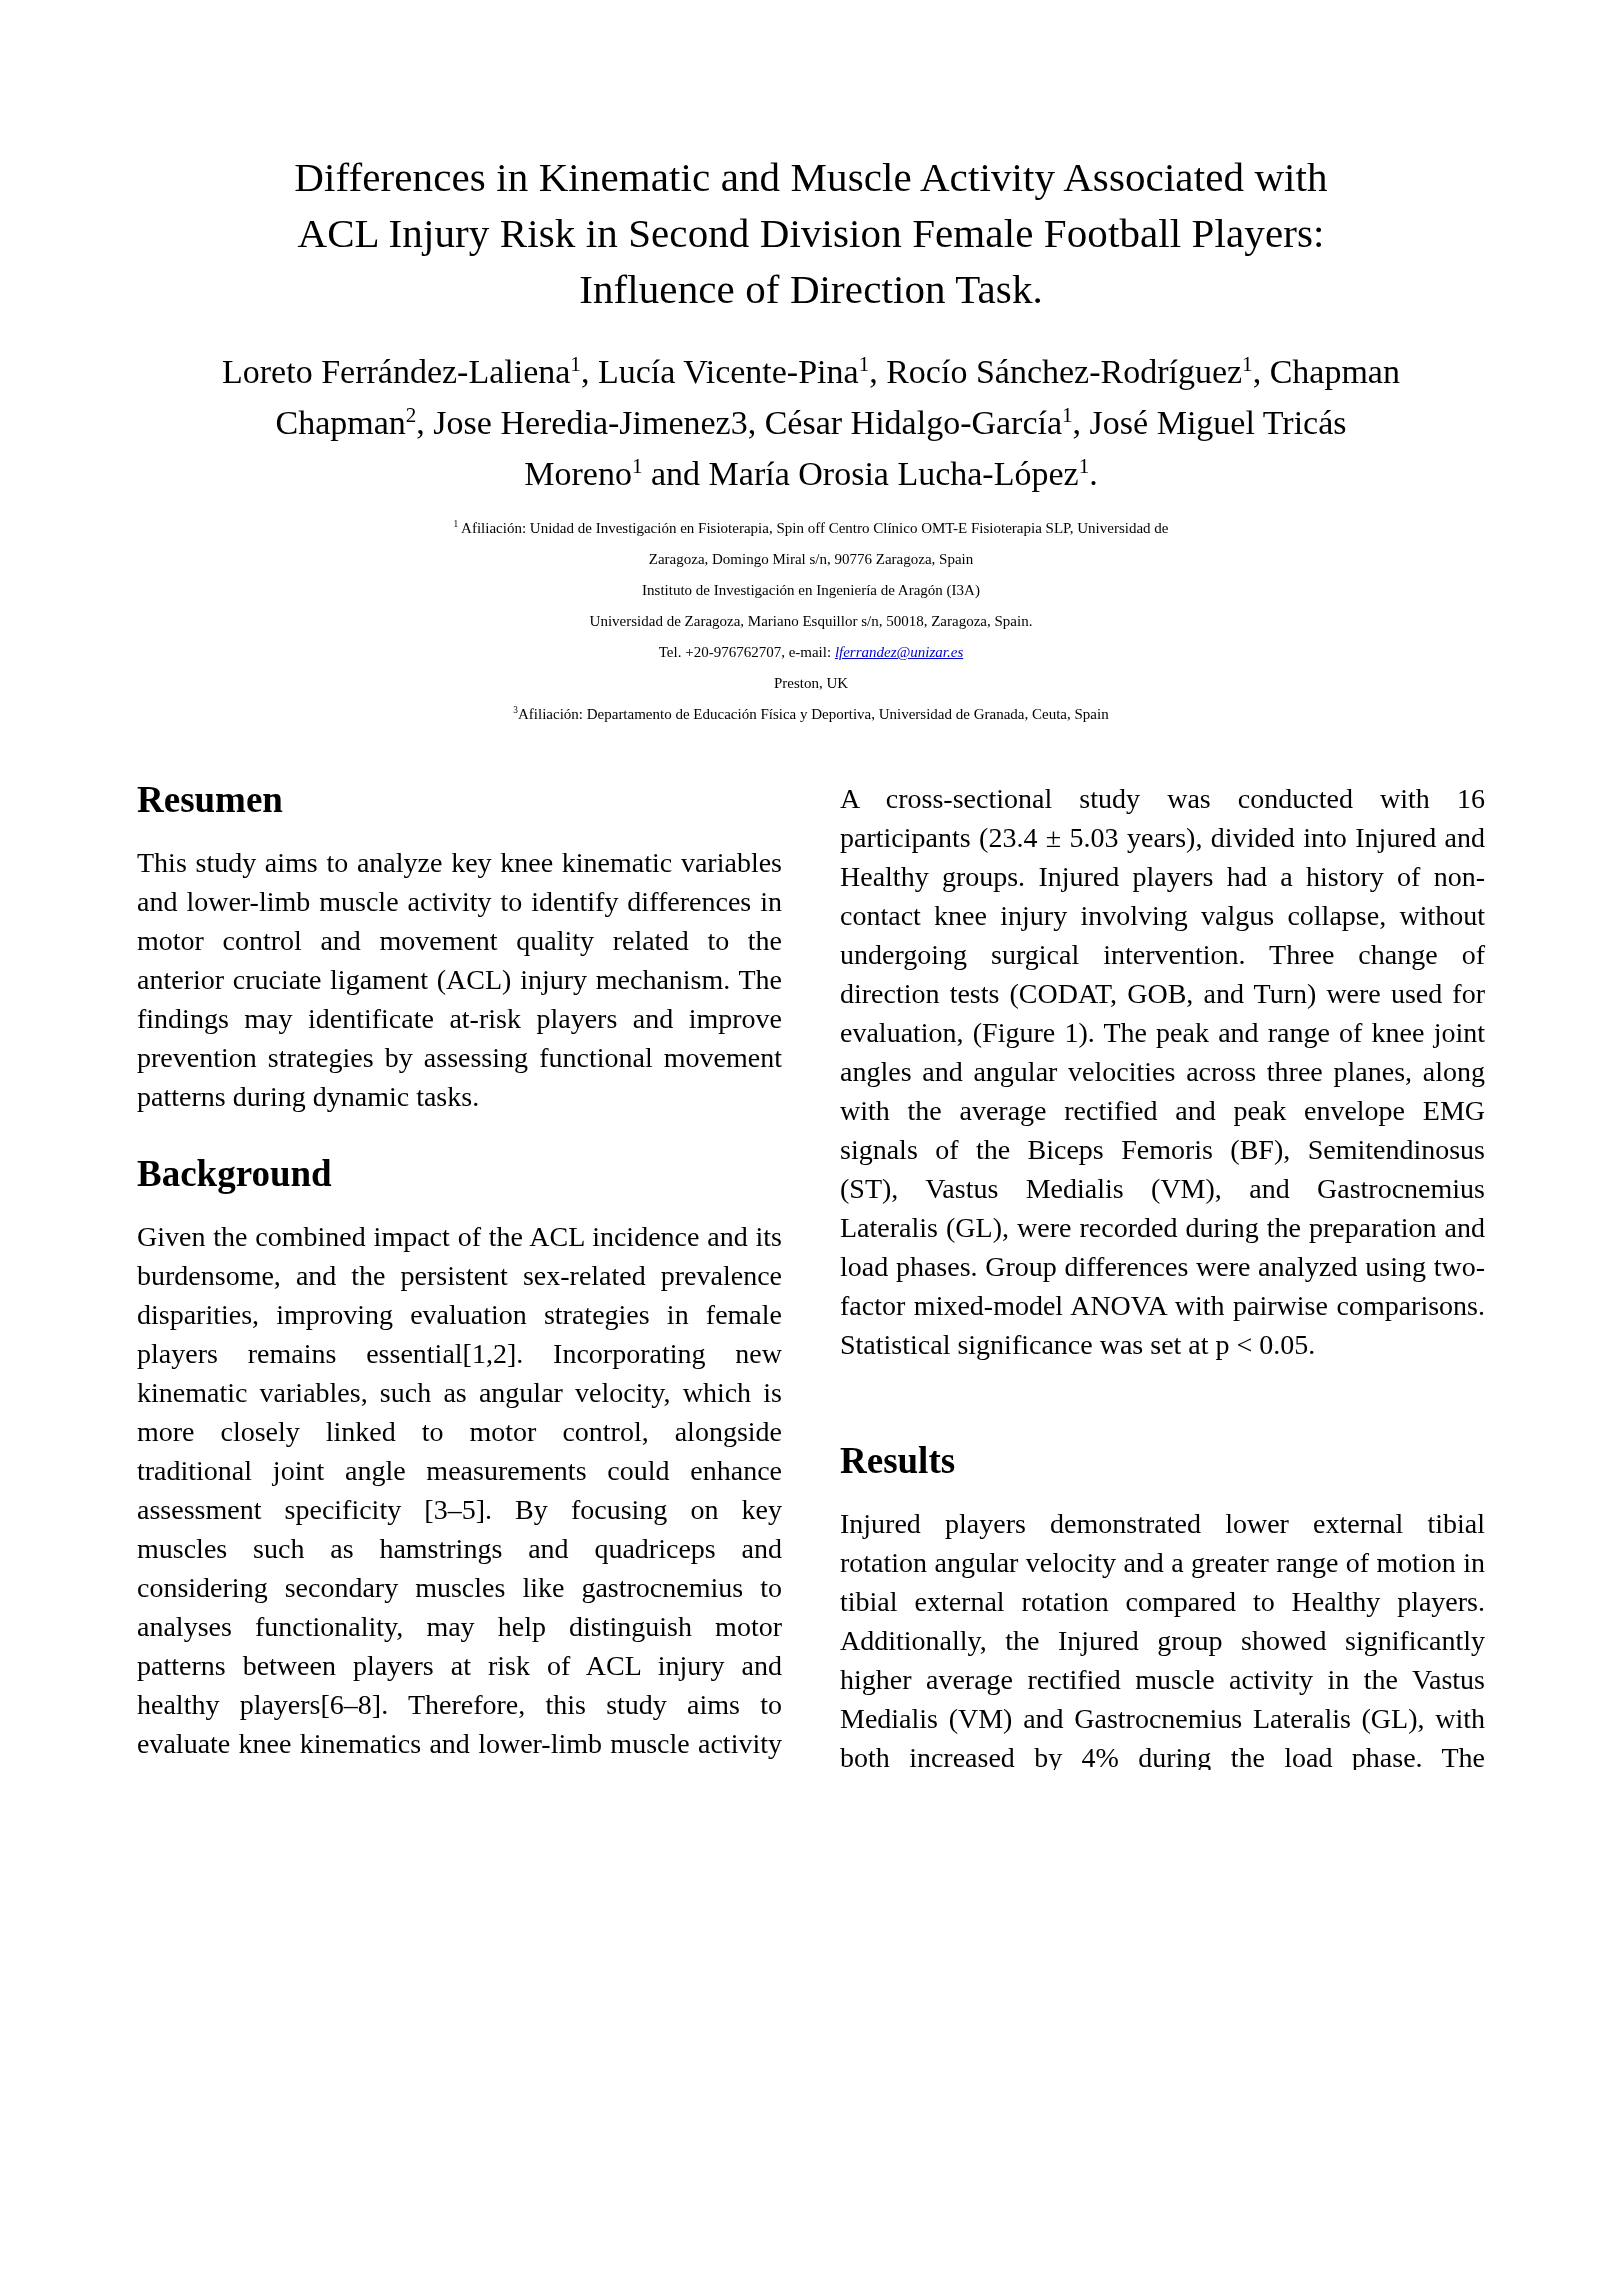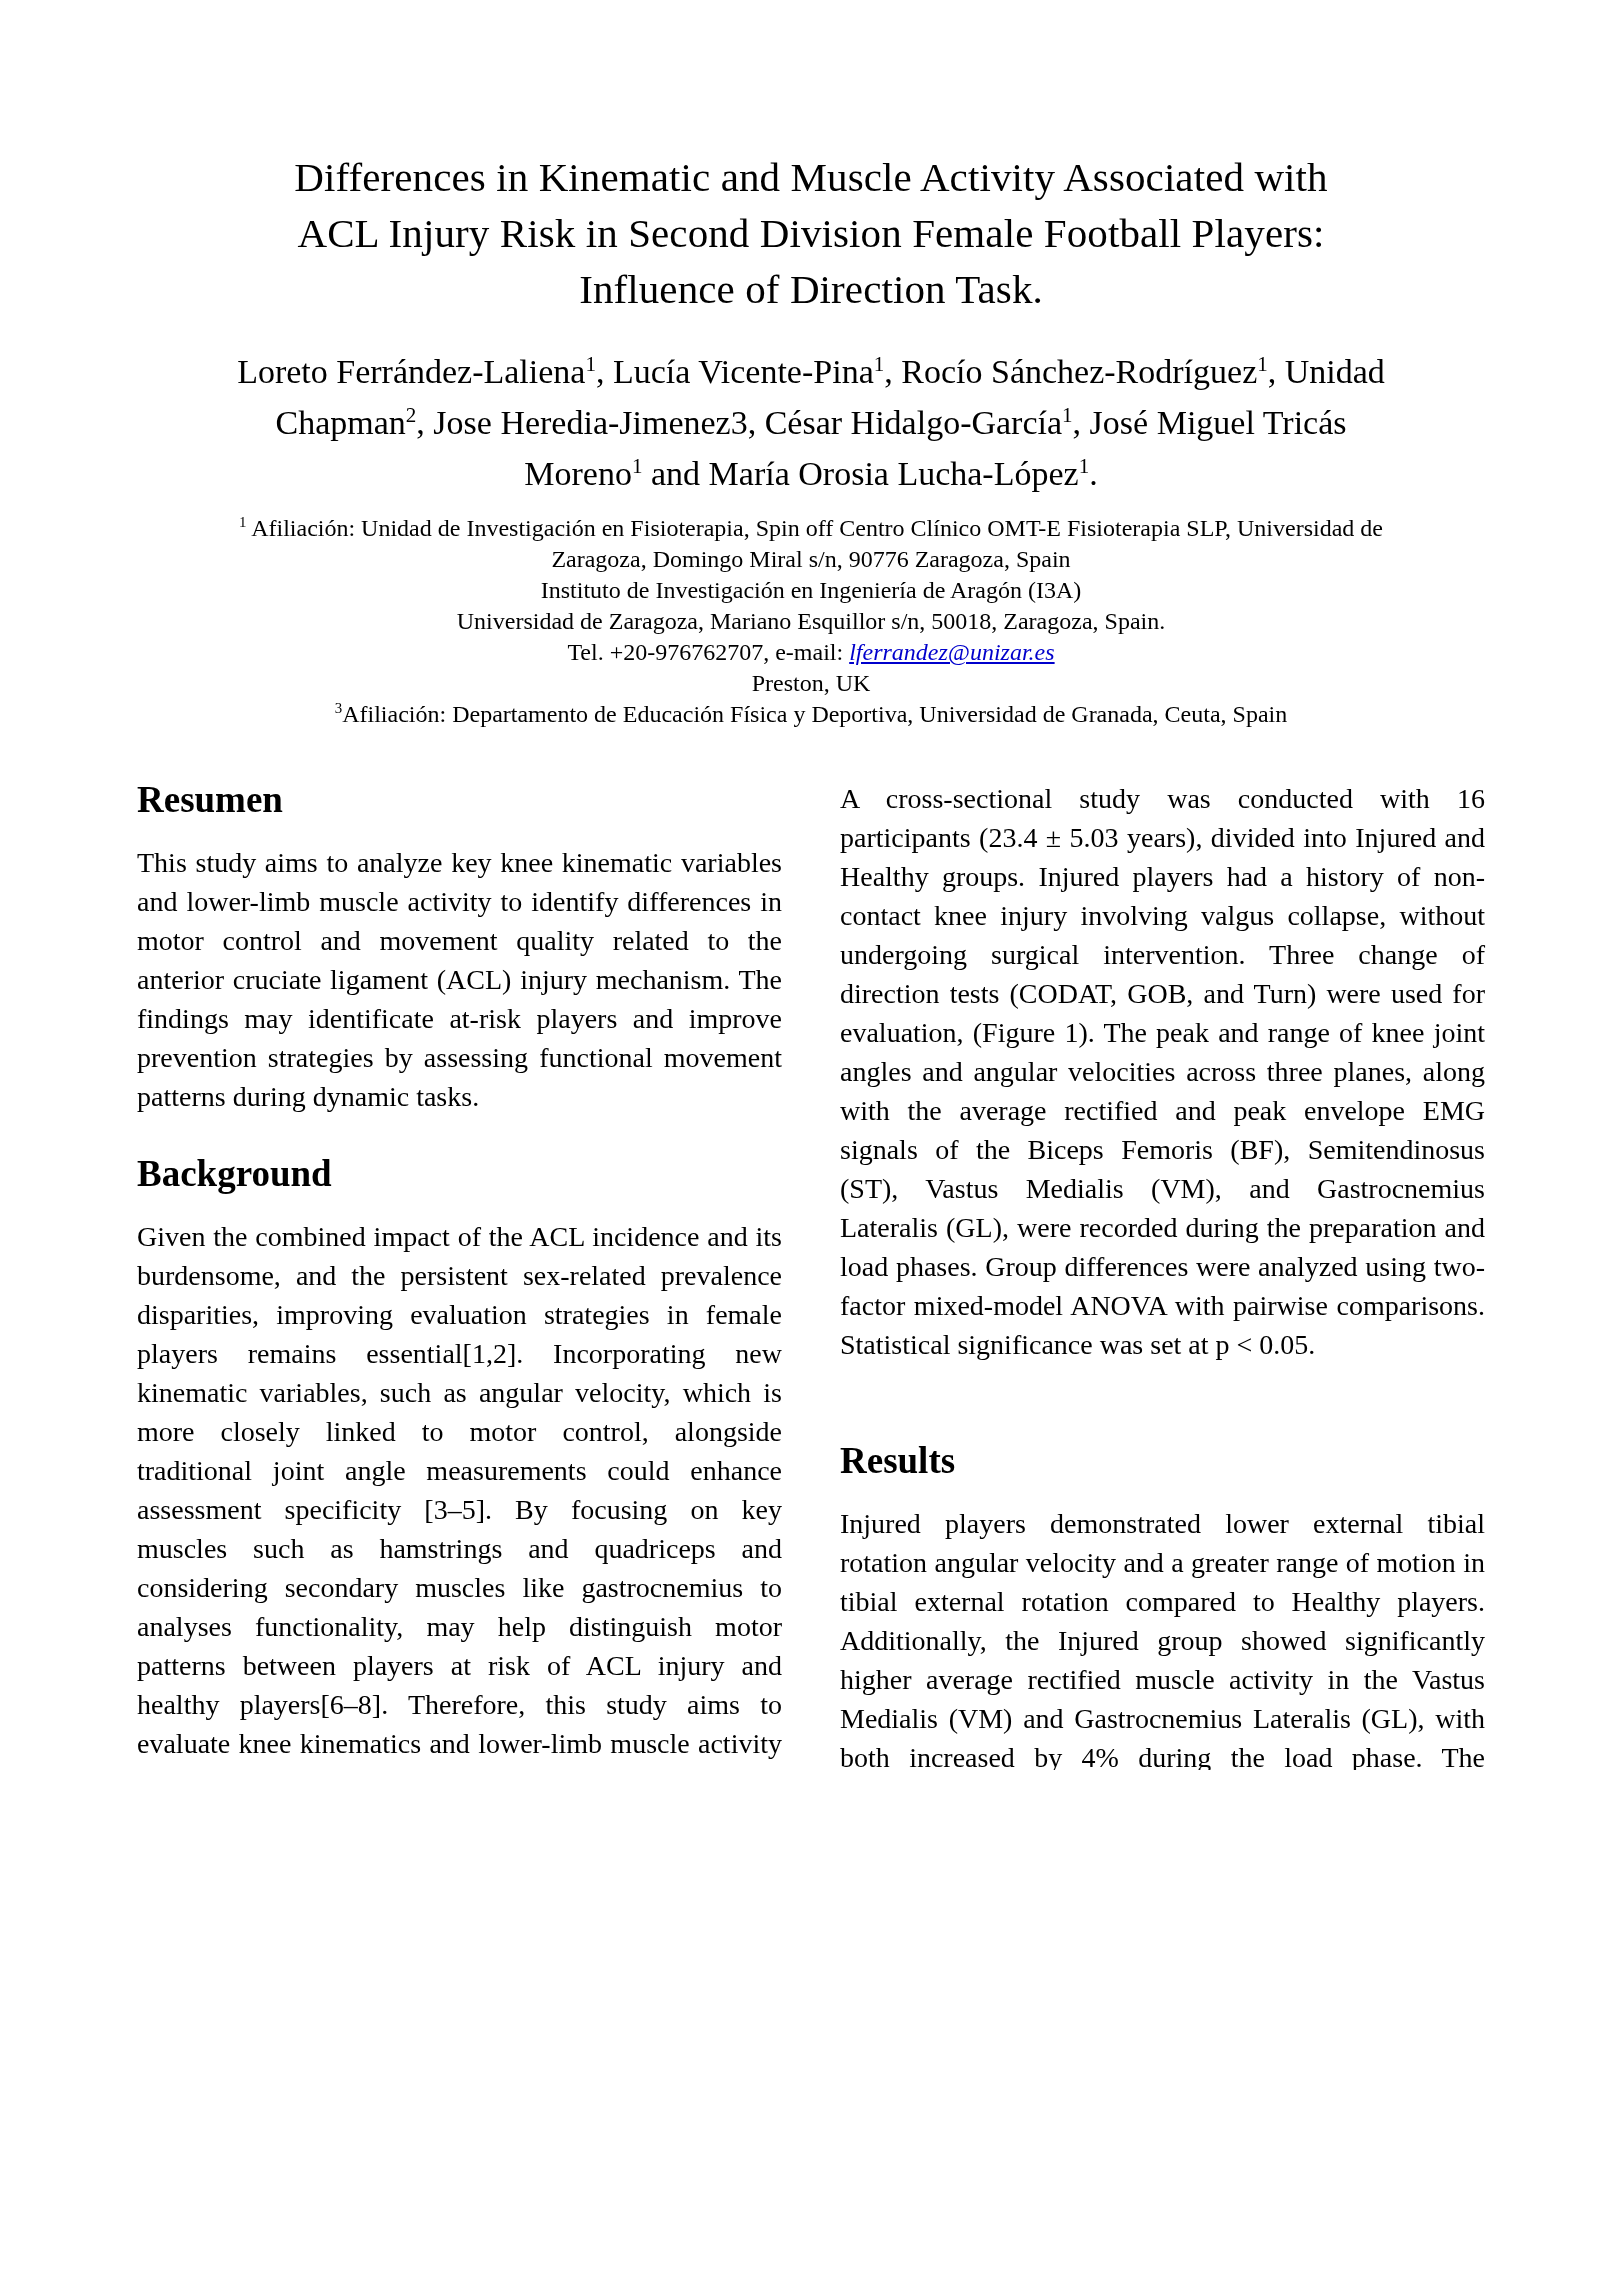--- a/index.html
+++ b/index.html
@@ -55,21 +55,21 @@
     vertical-align: super;
     line-height: 0;
   }
 
   
   .affil-block {
     margin-top: 14.4px;
     text-align: center;
   }
   .affil-line {
-    font-size: 24px;
+    font-size: 15px;
     line-height: 31px;
   }
   .email-link {
     color: #0000cc;
     text-decoration: underline;
     font-style: italic;
   }
 
   
   .columns {
@@ -131,21 +131,21 @@
 <div class="page">
   <div class="content">
 
     <div class="title-block">
       <div class="title-line">Differences in Kinematic and Muscle Activity Associated with</div>
       <div class="title-line">ACL Injury Risk in Second Division Female Football Players:</div>
       <div class="title-line">Influence of Direction Task.</div>
     </div>
 
     <div class="authors-block">
-      <div class="authors-line"><span>Loreto Ferrández-Laliena</span><sup>1</sup><span>, Lucía Vicente-Pina</span><sup>1</sup><span>, Rocío Sánchez-Rodríguez</span><sup>1</sup><span>, Unidad</span></div>
+      <div class="authors-line"><span>Loreto Ferrández-Laliena</span><sup>1</sup><span>, Lucía Vicente-Pina</span><sup>1</sup><span>, Rocío Sánchez-Rodríguez</span><sup>1</sup><span>, Chapman</span></div>
       <div class="authors-line"><span>Chapman</span><sup>2</sup><span>, Jose Heredia-Jimenez3, César Hidalgo-García</span><sup>1</sup><span>, José Miguel Tricás</span></div>
       <div class="authors-line"><span>Moreno</span><sup>1</sup><span> and María Orosia Lucha-López</span><sup>1</sup><span>.</span></div>
     </div>
 
     <div class="affil-block">
       <div class="affil-line"><sup>1</sup><span> Afiliación: Unidad de Investigación en Fisioterapia, Spin off Centro Clínico OMT-E Fisioterapia SLP, Universidad de</span></div>
       <div class="affil-line">Zaragoza, Domingo Miral s/n, 90776 Zaragoza, Spain</div>
       <div class="affil-line">Instituto de Investigación en Ingeniería de Aragón (I3A)</div>
       <div class="affil-line">Universidad de Zaragoza, Mariano Esquillor s/n, 50018, Zaragoza, Spain.</div>
       <div class="affil-line"><span>Tel. +20-976762707, e-mail: </span><a class="email-link" href="#">lferrandez@unizar.es</a></div>

